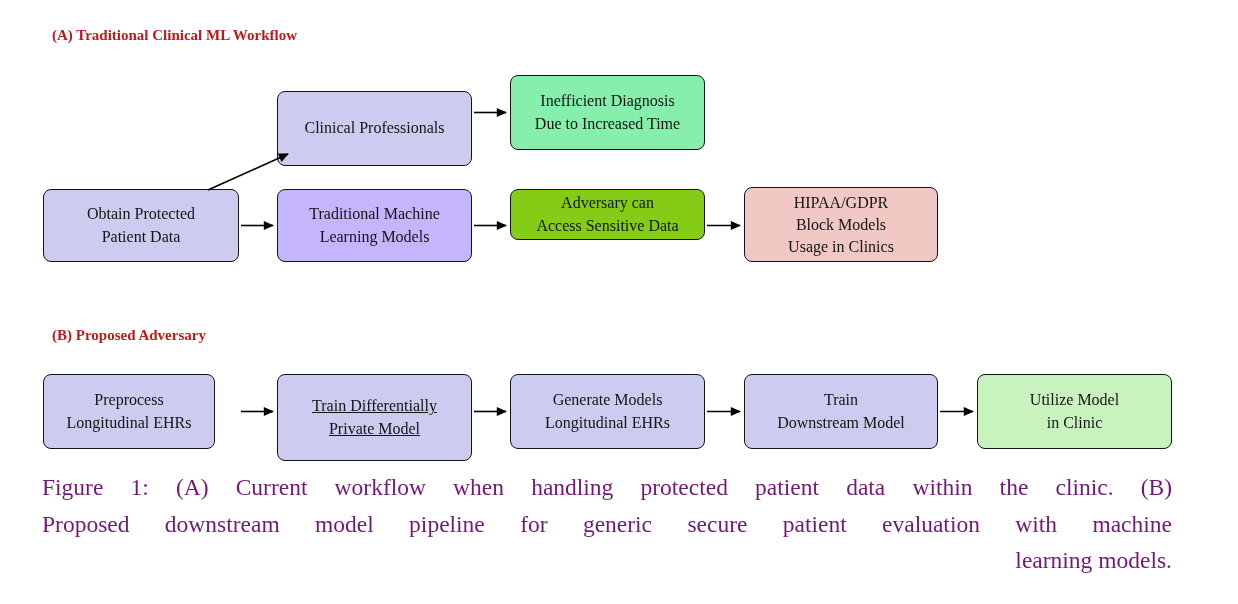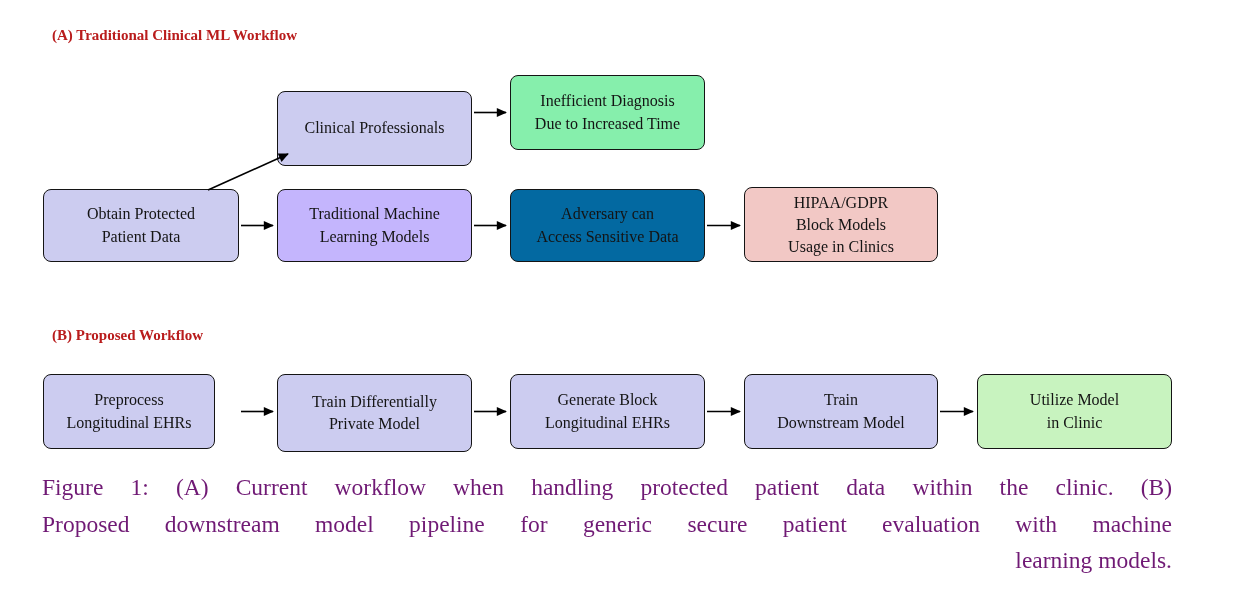--- a/index.html
+++ b/index.html
@@ -68,45 +68,45 @@
   <div class="node" style="left: 43px; top: 189px; width: 196px; height: 73px; background: rgb(204, 204, 240);">
     <span class="node-text">Obtain Protected
 Patient Data</span>
   </div>
 
   <div class="node" style="left: 277px; top: 189px; width: 195px; height: 73px; background: #c4b5fd; font-family: Liberation Serif, serif;">
     <span class="node-text">Traditional Machine
 Learning Models</span>
   </div>
 
-  <div class="node" style="left: 510px; top: 189px; width: 195px; height: 73px; background: #0369a1;">
+  <div class="node" style="left: 510px; top: 189px; width: 195px; height: 51px; background: #84cc16;">
     <span class="node-text">Adversary can
 Access Sensitive Data</span>
   </div>
 
   <div class="node" style="left: 744px; top: 187px; width: 194px; height: 75px; line-height: 22px; background: rgb(242, 200, 197); justify-content: center;">
     <span class="node-text">HIPAA/GDPR
 Block Models
 Usage in Clinics</span>
   </div>
 
-  <div class="section-label" style="left:52px;top:327px;">(B) Proposed Workflow</div>
+  <div class="section-label" style="left:52px;top:327px;">(B) Proposed Adversary</div>
 
   <div class="node" style="left: 43px; top: 374px; width: 172px; height: 75px; background: rgb(204, 204, 240);">
     <span class="node-text">Preprocess
 Longitudinal EHRs</span>
   </div>
 
-  <div class="node" style="left: 277px; top: 374px; width: 195px; height: 78px; background: rgb(204, 204, 240);">
+  <div class="node" style="left: 277px; top: 374px; width: 195px; height: 87px; background: rgb(204, 204, 240); text-decoration: underline;">
     <span class="node-text">Train Differentially
 Private Model</span>
   </div>
 
   <div class="node" style="left: 510px; top: 374px; width: 195px; height: 75px; background: rgb(204, 204, 240);">
-    <span class="node-text">Generate Block
+    <span class="node-text">Generate Models
 Longitudinal EHRs</span>
   </div>
 
   <div class="node" style="left: 744px; top: 374px; width: 194px; height: 75px; background: rgb(204, 204, 240);">
     <span class="node-text">Train
 Downstream Model</span>
   </div>
 
   <div class="node" style="left: 977px; top: 374px; width: 195px; height: 75px; background: rgb(200, 243, 191);">
     <span class="node-text">Utilize Model

